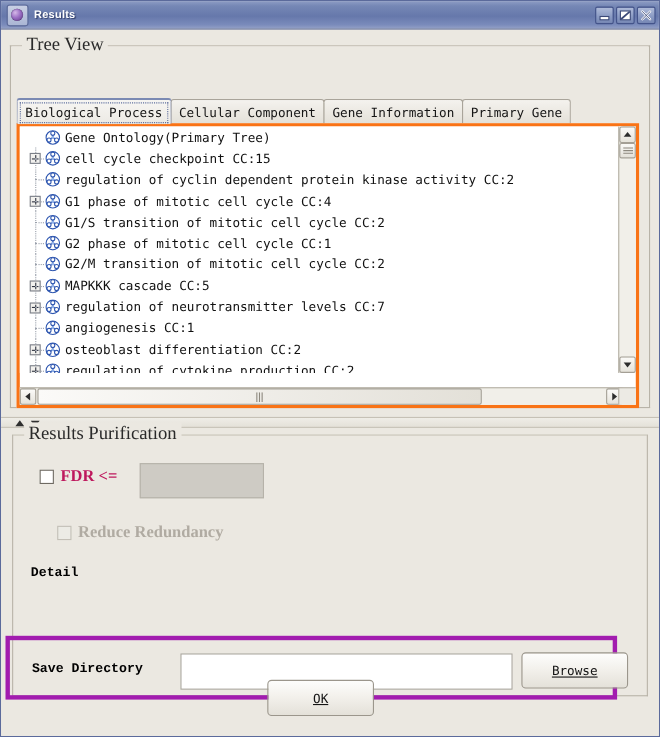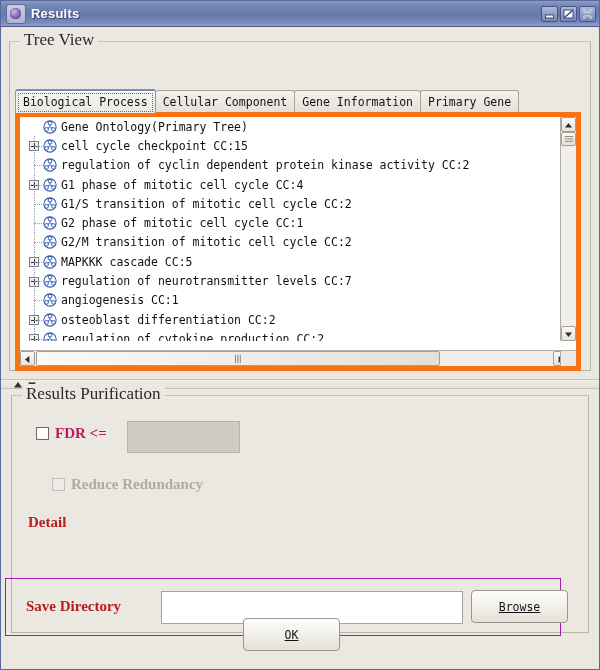--- a/index.html
+++ b/index.html
@@ -40,21 +40,21 @@
   #app-icon::after {
     content: "";
     position: absolute; left: 3px; top: 3px;
     width: 11px; height: 11px; border-radius: 50%;
     background: radial-gradient(circle at 35% 32%, #d5b8e8 0%, #9b6fc4 45%, #603a86 100%);
     box-shadow: inset 0 0 1px #2b1745;
   }
   #title-text {
     color: #ffffff;
     font-family: "Liberation Sans", sans-serif;
-    font-size: 13px; font-weight: bold;
+    font-size: 10px; font-weight: bold;
     text-shadow: 1px 1px 1px rgba(30,40,80,.75);
     letter-spacing: .2px;
     flex: 1 1 auto;
   }
   .win-btn {
     width: 17px; height: 16px;
     margin-left: 2px;
     box-sizing: border-box;
     border: 1px solid #44548a;
     border-radius: 2px;
@@ -123,21 +123,21 @@
     position: absolute; left: 2px; top: 2px; right: 2px; bottom: 1px;
     border: 1px dotted #5f6f9d;
     pointer-events: none;
   }
 
   
   #tree-panel {
     position: absolute; left: 14px; top: 85px;
     width: 566px; height: 259px;
     box-sizing: border-box;
-    border: 5px solid #f97316;
+    border: 3px solid #f97316;
     background: #ffffff;
   }
   #tree-view {
     position: absolute; left: 0; top: 0;
     width: 548px; height: 224px;
     overflow: hidden;
     background: #ffffff;
   }
   .tree-row {
     height: 19.3px;
@@ -263,43 +263,43 @@
     border: 1px solid #a8a49b;
     background: #ffffff;
   }
   .field.disabled {
     background: #cecbc4;
     border-color: #b6b2a9;
   }
 
   .static-label {
     position: absolute;
-    font-family: Liberation Serif, serif;
-    font-size: 15px; font-weight: bold;
-    color: #b91c1c;
+    font-family: Liberation Mono, monospace;
+    font-size: 12px; font-weight: bold;
+    color: #000000;
     white-space: nowrap;
   }
 
   .button {
     box-sizing: border-box;
     border: 1px solid #9b968c;
     border-radius: 4px;
     background: linear-gradient(to bottom, #fdfdfc 0%, #f3f1ec 45%, #e4e1d9 100%);
     display: flex; align-items: center; justify-content: center;
     font-family: "DejaVu Sans Mono", monospace;
     font-size: 11.5px;
     color: #141414;
     text-decoration: underline;
   }
 
   
   #save-panel {
     left: 4px; top: 551px;
     width: 556px; height: 58px;
-    border: 1px solid #a21caf;
+    border: 4px solid #a21caf;
   }
 </style>
 </head>
 <body>
 
 <div id="window">
 
   <div id="titlebar">
     <div id="app-icon"></div>
     <div id="title-text">Results</div>

